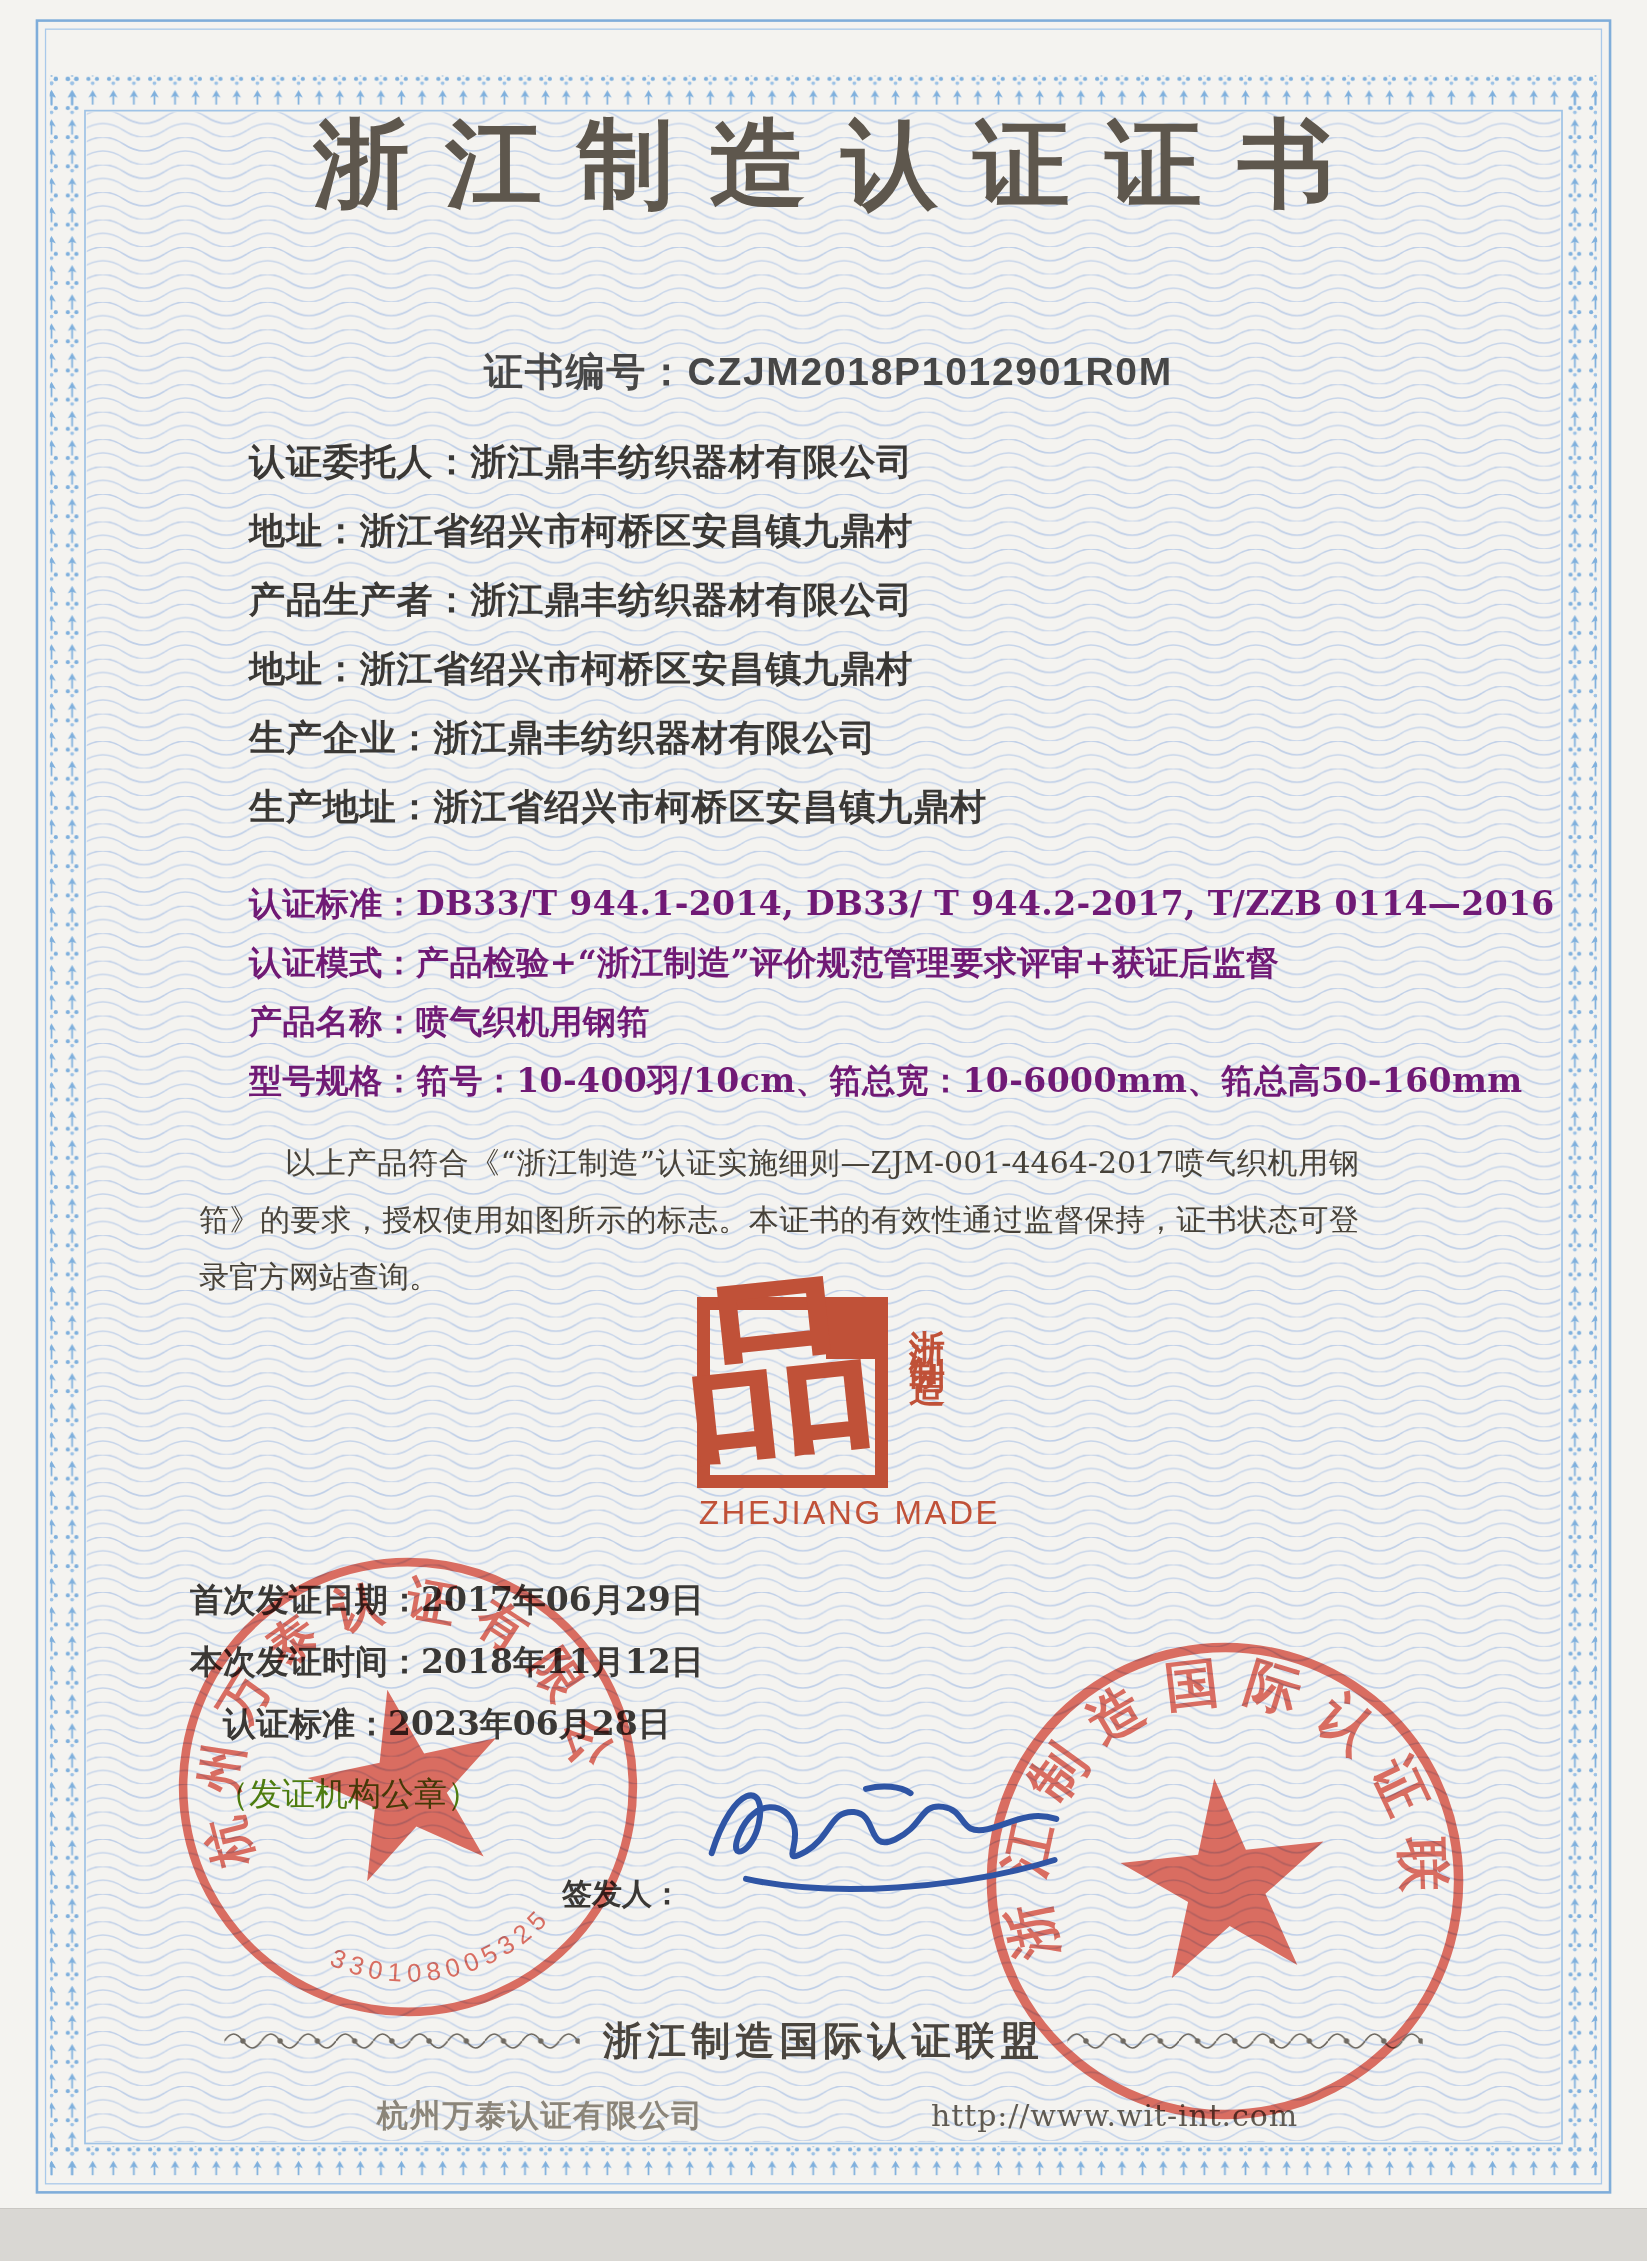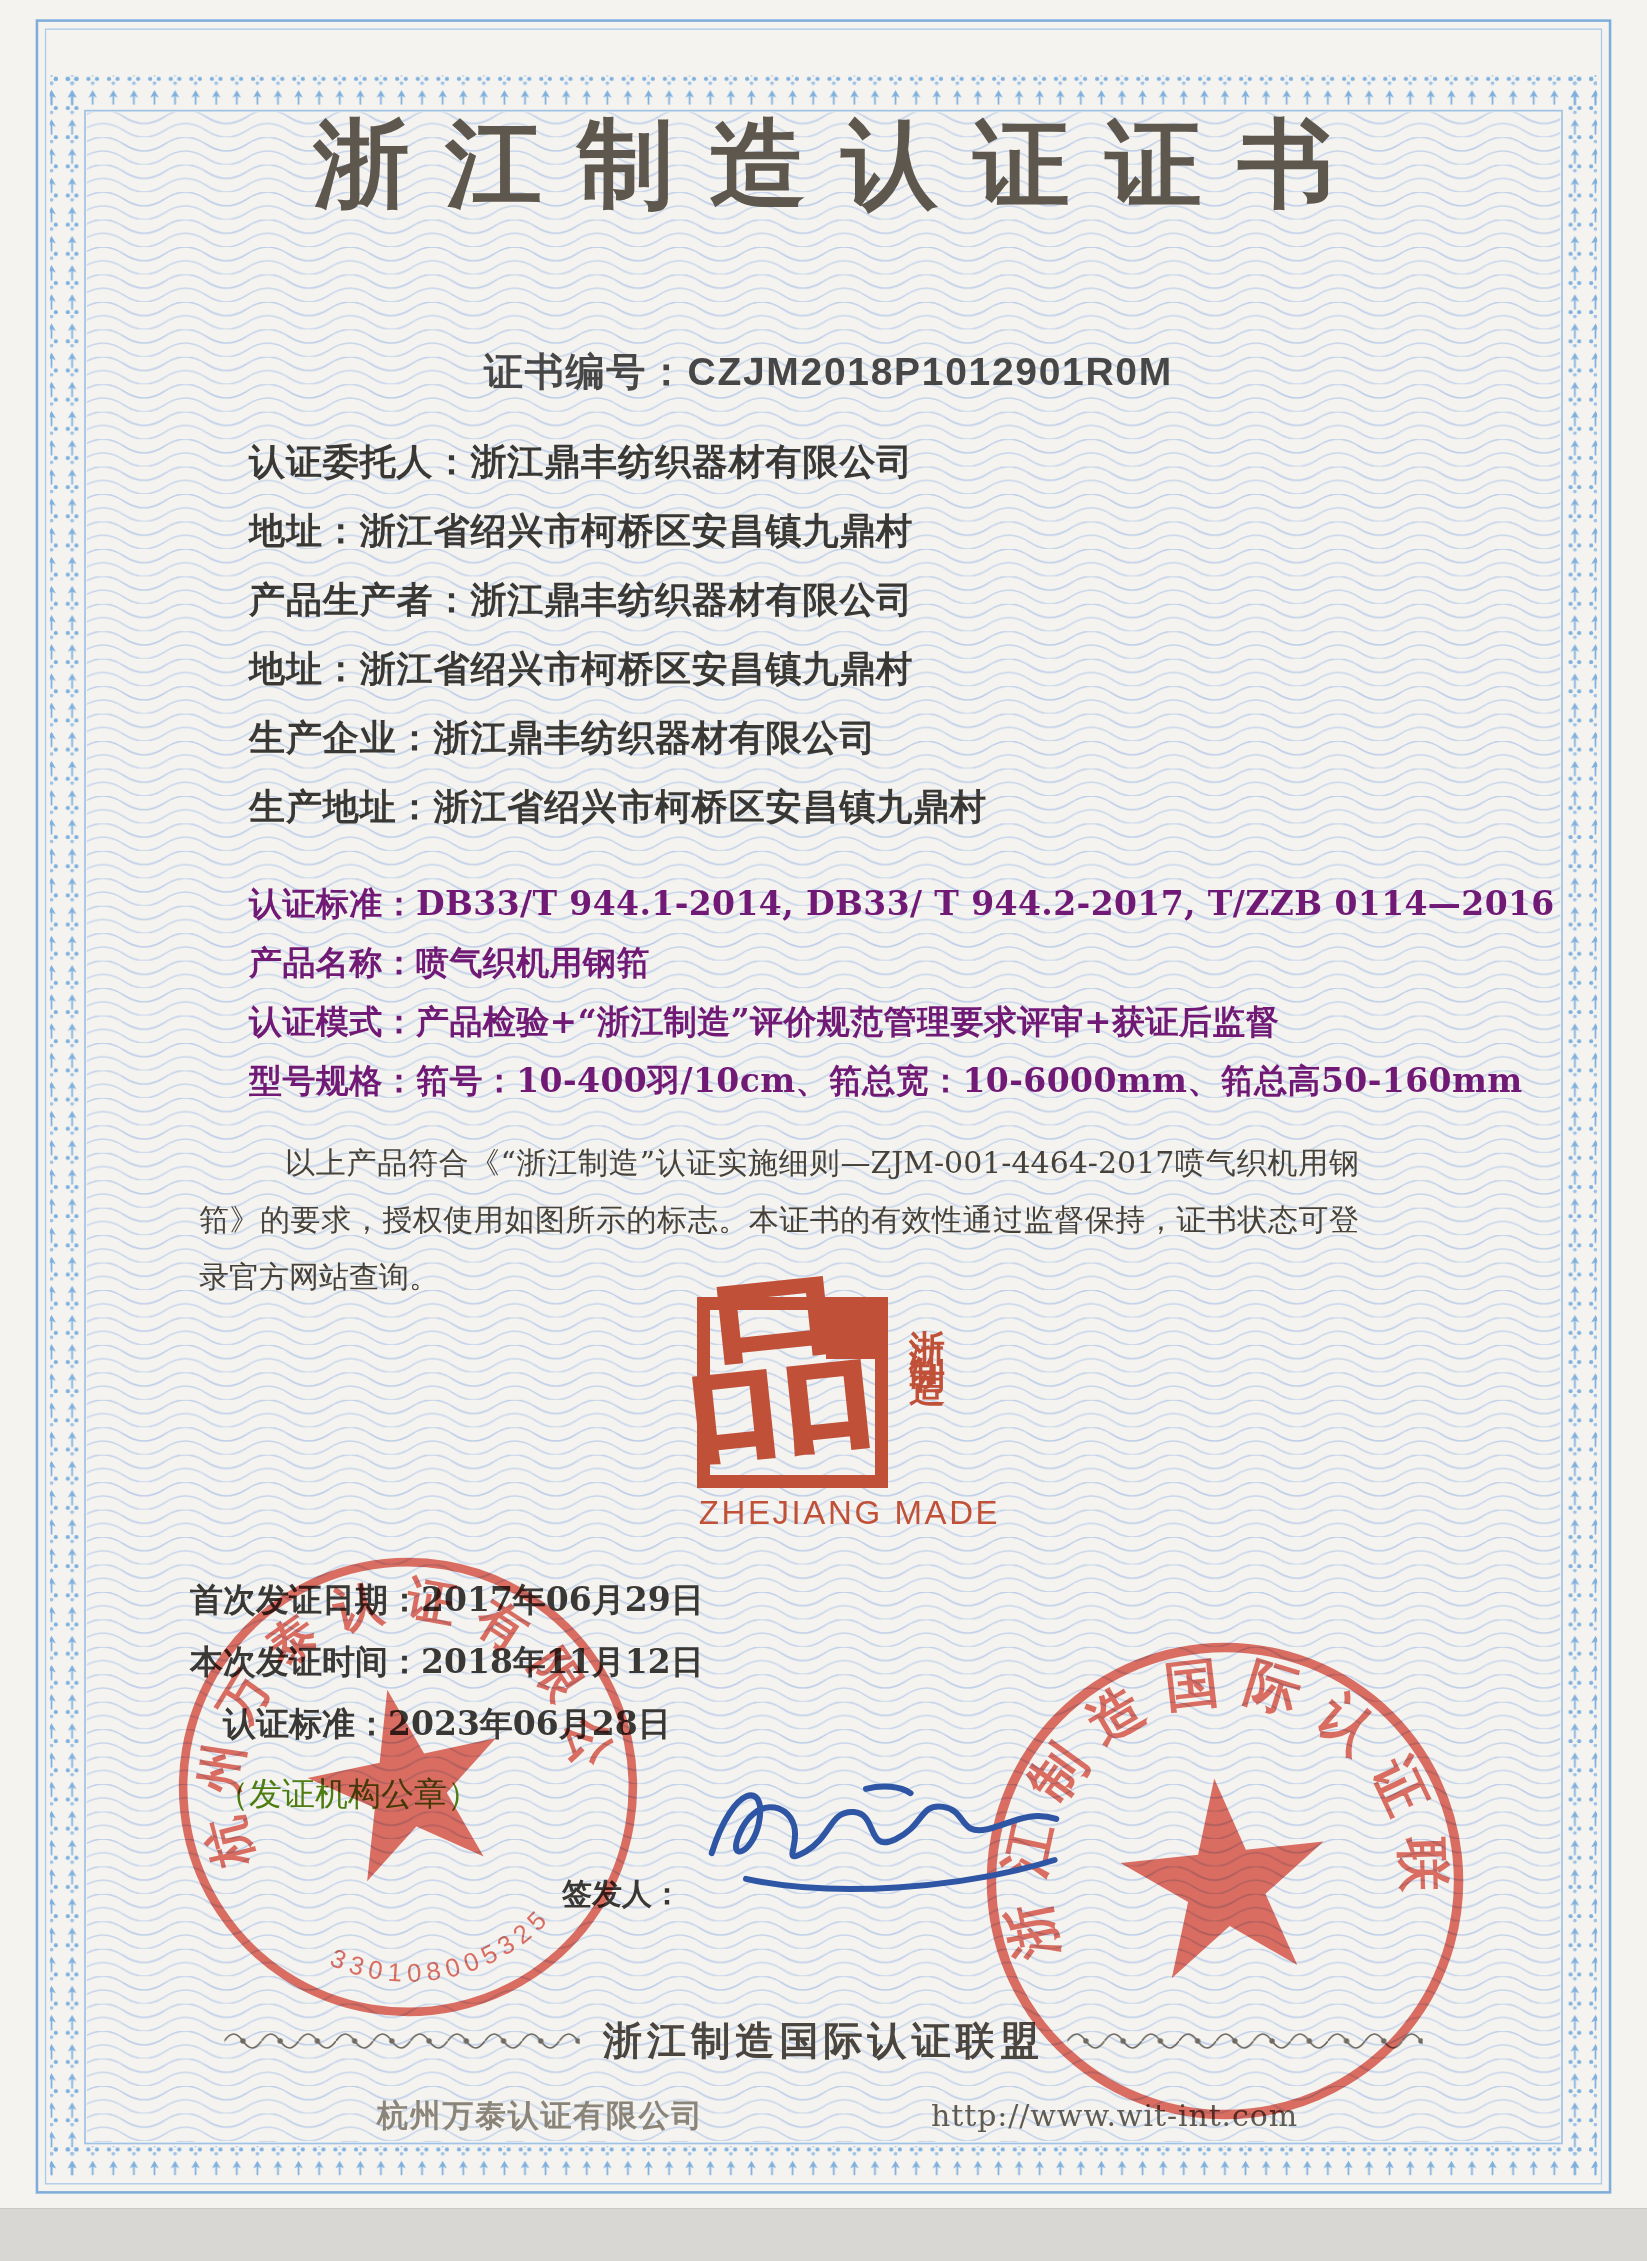--- a/index.html
+++ b/index.html
@@ -94,22 +94,22 @@
     <div class="row"><span>认证委托人：</span><span>浙江鼎丰纺织器材有限公司</span></div>
     <div class="row"><span>地址：</span><span>浙江省绍兴市柯桥区安昌镇九鼎村</span></div>
     <div class="row"><span>产品生产者：</span><span>浙江鼎丰纺织器材有限公司</span></div>
     <div class="row"><span>地址：</span><span>浙江省绍兴市柯桥区安昌镇九鼎村</span></div>
     <div class="row"><span>生产企业：</span><span>浙江鼎丰纺织器材有限公司</span></div>
     <div class="row"><span>生产地址：</span><span>浙江省绍兴市柯桥区安昌镇九鼎村</span></div>
   </div>
 
   <div class="specs">
     <div class="row"><span>认证标准：</span><span>DB33/T 944.1-2014, DB33/ T 944.2-2017, T/ZZB 0114—2016</span></div>
+    <div class="row"><span>认证模式：</span><span>产品检验+“浙江制造”评价规范管理要求评审+获证后监督</span></div>
     <div class="row"><span>产品名称：</span><span>喷气织机用钢筘</span></div>
-    <div class="row"><span>认证模式：</span><span>产品检验+“浙江制造”评价规范管理要求评审+获证后监督</span></div>
     <div class="row"><span>型号规格：</span><span>筘号：10-400羽/10cm、筘总宽：10-6000mm、筘总高50-160mm</span></div>
   </div>
 
   <p class="statement">以上产品符合《“浙江制造”认证实施细则—ZJM-001-4464-2017喷气织机用钢筘》的要求，授权使用如图所示的标志。本证书的有效性通过监督保持，证书状态可登录官方网站查询。</p>
 
   <div class="logo">
     <div class="logo-frame"></div>
     <div class="logo-corner"></div>
     <div class="logo-glyph">品</div>
     <div class="logo-side">浙江制造</div>

